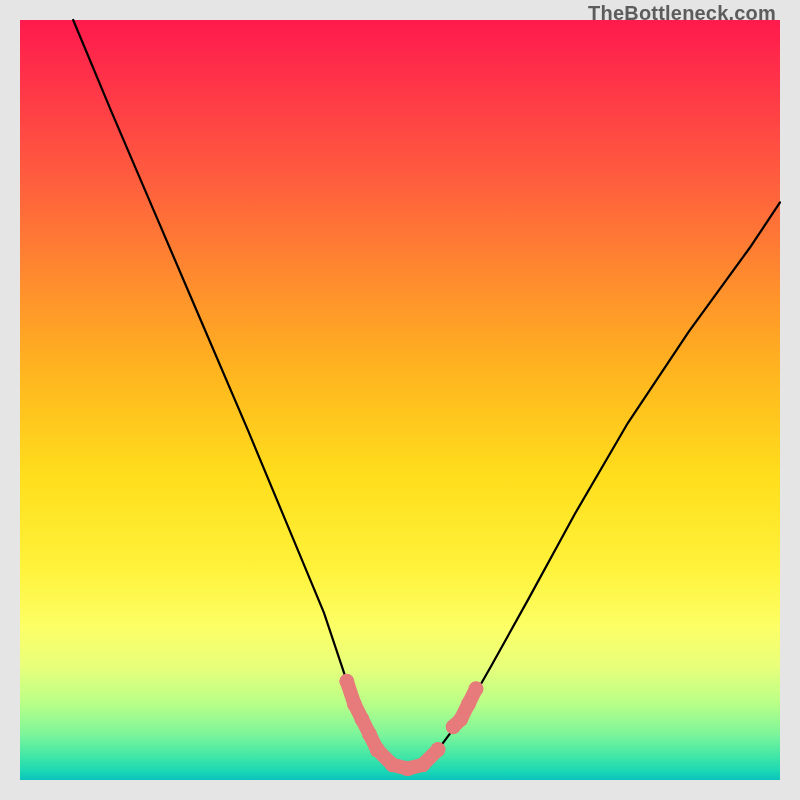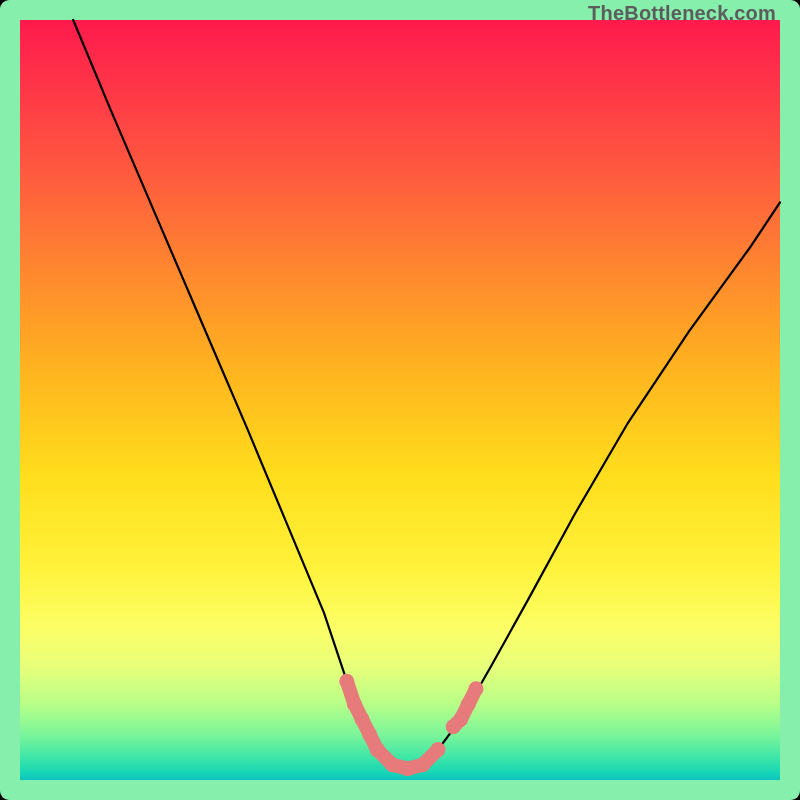--- a/index.html
+++ b/index.html
@@ -1,22 +1,21 @@
 <!DOCTYPE html>
 <html><head>
 <meta charset="utf-8">
 <style>
   * { margin: 0; padding: 0; box-sizing: border-box; }
   html, body { width: 800px; height: 800px; overflow: hidden; background: #000; }
   .frame {
     width: 800px;
     height: 800px;
-    background: #86efac;
+    background: #e5e5e5;
     position: relative;
-    border-radius: 9px;
   }
   .plot {
     position: absolute;
     left: 20px;
     top: 20px;
     width: 760px;
     height: 760px;
     background: linear-gradient(to bottom,
       #ff1a4d 0%,
       #ff3348 8%,

